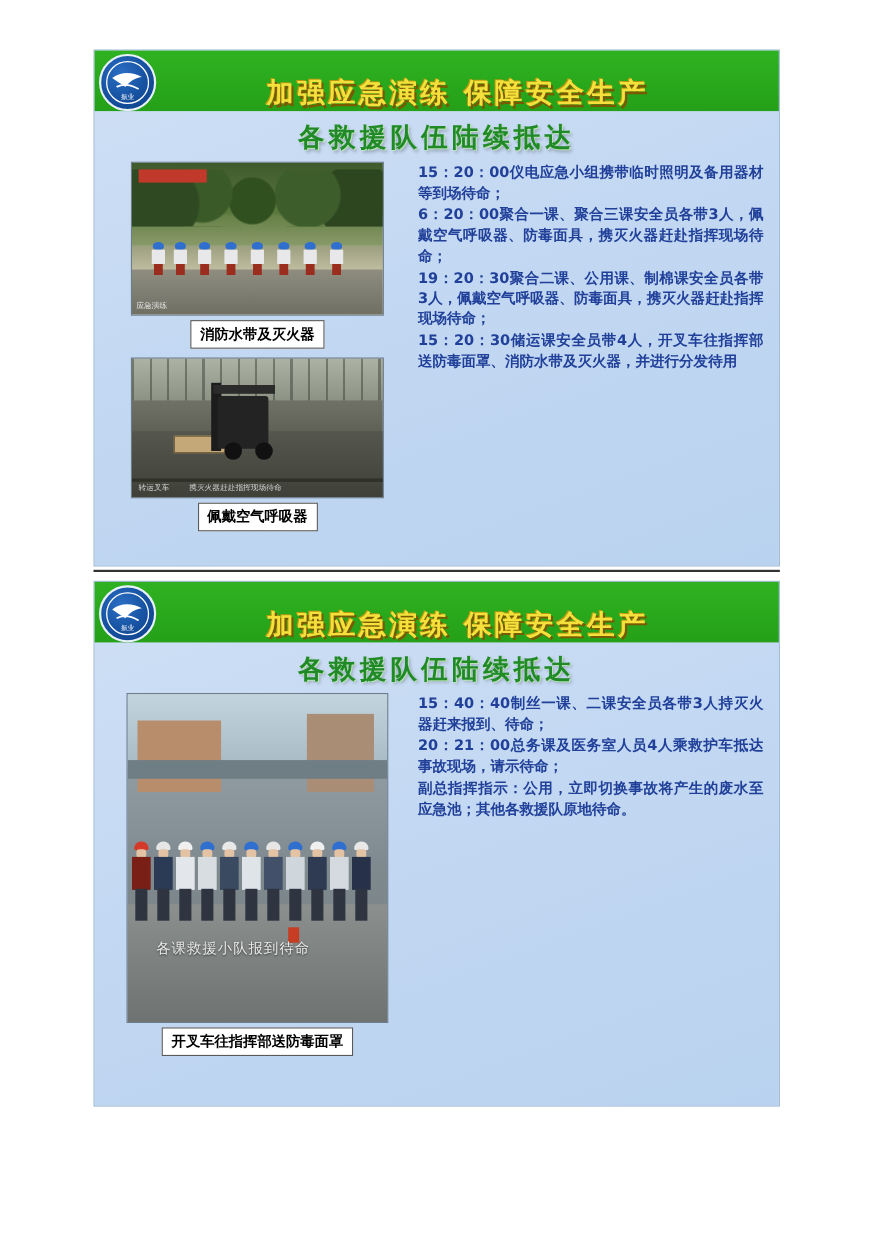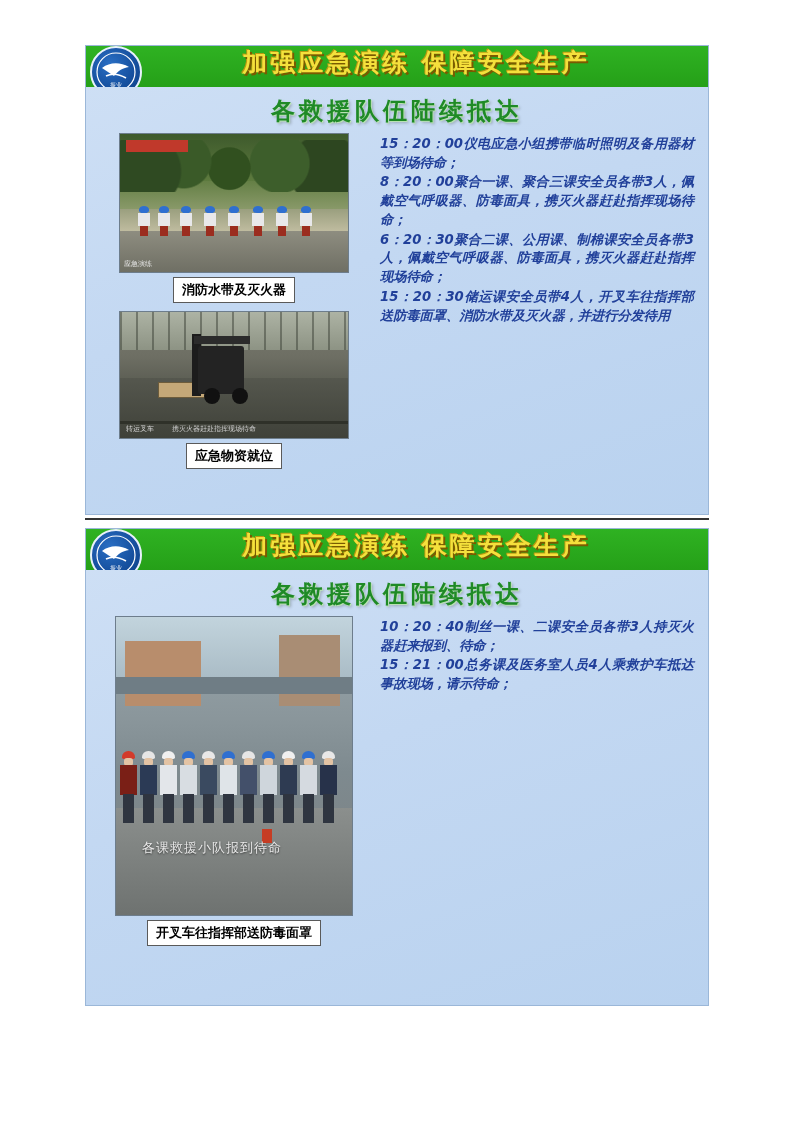--- a/index.html
+++ b/index.html
@@ -26,25 +26,25 @@
     width: 624px;
     background: linear-gradient(160deg, #cfe0f5 0%, #c3d8f2 45%, #b9d2ef 100%);
     border: 1px solid #9bb7d8;
     box-sizing: border-box;
   }
   .slide-1 { top: 45px; height: 470px; }
   .slide-2 { top: 528px; height: 478px; }
 
   .banner {
     position: relative;
-    height: 41px;
+    height: 55px;
     background: #2aa81f;
     background: linear-gradient(180deg, #2fb222 0%, #25a018 100%);
     display: flex;
-    align-items: flex-start;
+    align-items: flex-end;
     overflow: hidden;
   }
   .logo {
     position: relative;
     width: 52px;
     height: 52px;
     border-radius: 50%;
     margin-left: 4px;
     background: radial-gradient(circle at 38% 34%, #2a6fc4 0%, #16509f 55%, #0d3e83 100%);
     border: 2px solid #e8f1fb;
@@ -96,21 +96,20 @@
     padding-top: 2px;
   }
   .para {
     font-family: "DejaVu Sans", sans-serif;
     font-size: 13.2px;
     line-height: 1.42;
     color: #21409a;
     font-weight: bold;
     margin: 0 0 1px 0;
     text-align: justify;
-    font-style: italic;
   }
 
   .photo {
     position: relative;
     width: 230px;
     overflow: hidden;
     border: 1px solid #6d7d8c;
     box-sizing: border-box;
   }
   .caption {
@@ -268,27 +267,27 @@
           <div class="pallet"></div>
           <div class="mast"></div>
           <div class="cabtop"></div>
           <div class="cab"></div>
           <div class="wheel" style="left:84px;"></div>
           <div class="wheel" style="left:112px;"></div>
           <div class="stripe"></div>
           <div class="wm">转运叉车</div>
           <div class="wm2">携灭火器赶赴指挥现场待命</div>
         </div>
-        <div class="caption">应急物资就位</div>
+        <div class="caption">佩戴空气呼吸器</div>
       </div>
 
       <div class="right-col">
         <p class="para">15：20：00仪电应急小组携带临时照明及备用器材等到场待命；</p>
-        <p class="para">8：20：00聚合一课、聚合三课安全员各带3人，佩戴空气呼吸器、防毒面具，携灭火器赶赴指挥现场待命；</p>
-        <p class="para">6：20：30聚合二课、公用课、制棉课安全员各带3人，佩戴空气呼吸器、防毒面具，携灭火器赶赴指挥现场待命；</p>
+        <p class="para">6：20：00聚合一课、聚合三课安全员各带3人，佩戴空气呼吸器、防毒面具，携灭火器赶赴指挥现场待命；</p>
+        <p class="para">19：20：30聚合二课、公用课、制棉课安全员各带3人，佩戴空气呼吸器、防毒面具，携灭火器赶赴指挥现场待命；</p>
         <p class="para">15：20：30储运课安全员带4人，开叉车往指挥部送防毒面罩、消防水带及灭火器，并进行分发待用</p>
       </div>
     </div>
   </div>
 
   <div class="divider"></div>
 
   <div class="slide slide-2">
 
     <div class="banner">
@@ -382,19 +381,20 @@
                 <div class="leg"></div>
               </div>
           </div>
           <div class="cone"></div>
           <div class="wm3">各课救援小队报到待命</div>
         </div>
         <div class="caption">开叉车往指挥部送防毒面罩</div>
       </div>
 
       <div class="right-col">
-        <p class="para">10：20：40制丝一课、二课安全员各带3人持灭火器赶来报到、待命；</p>
-        <p class="para">15：21：00总务课及医务室人员4人乘救护车抵达事故现场，请示待命；</p>
+        <p class="para">15：40：40制丝一课、二课安全员各带3人持灭火器赶来报到、待命；</p>
+        <p class="para">20：21：00总务课及医务室人员4人乘救护车抵达事故现场，请示待命；</p>
+        <p class="para">副总指挥指示：公用，立即切换事故将产生的废水至应急池；其他各救援队原地待命。</p>
       </div>
     </div>
   </div>
 
 </div>
 
 </body></html>

